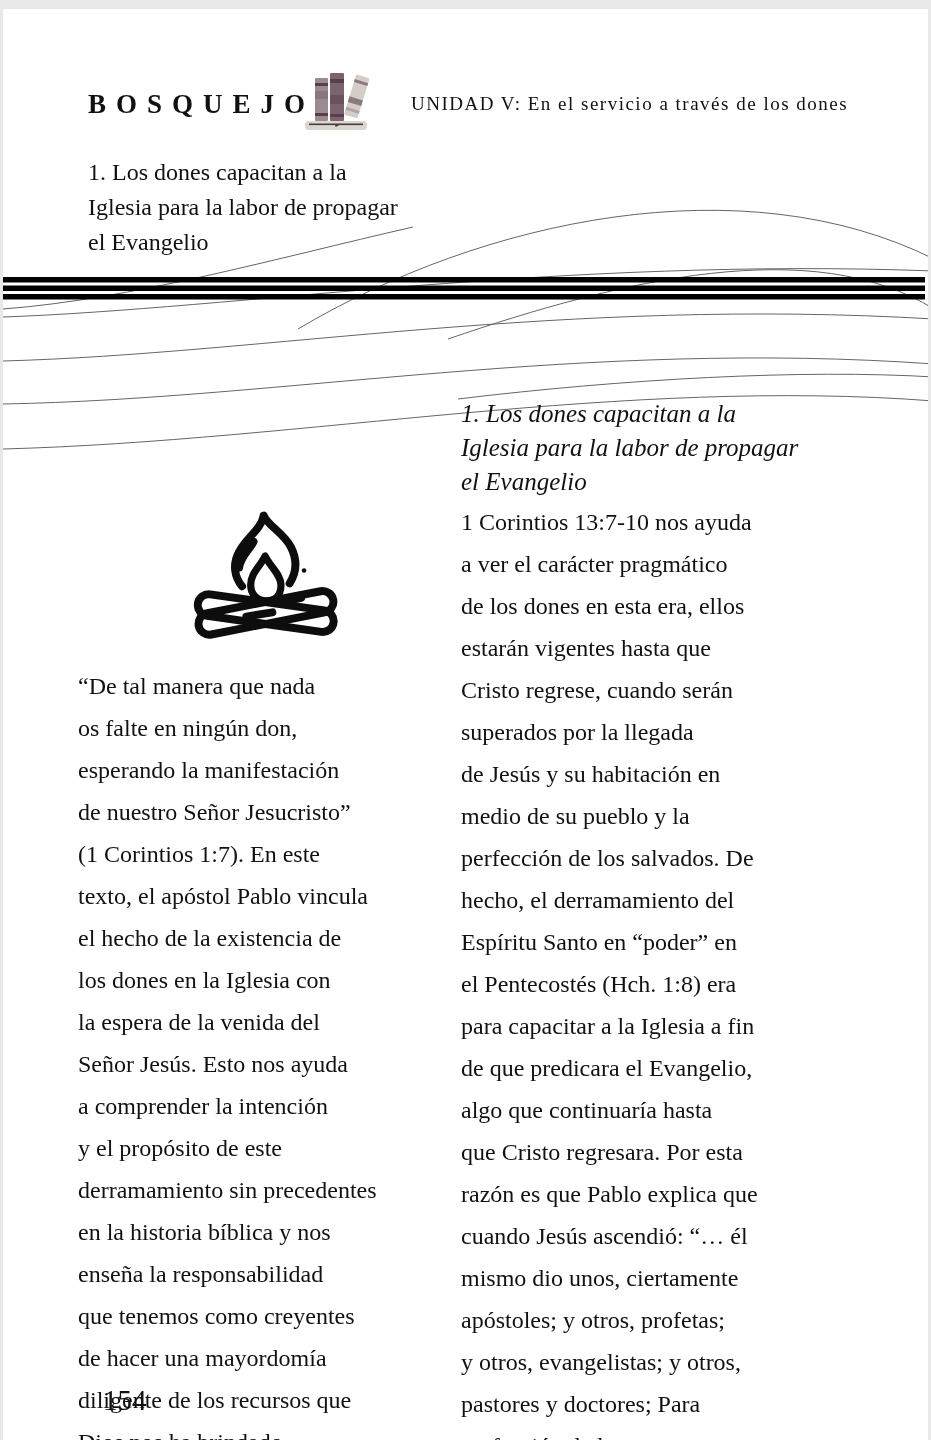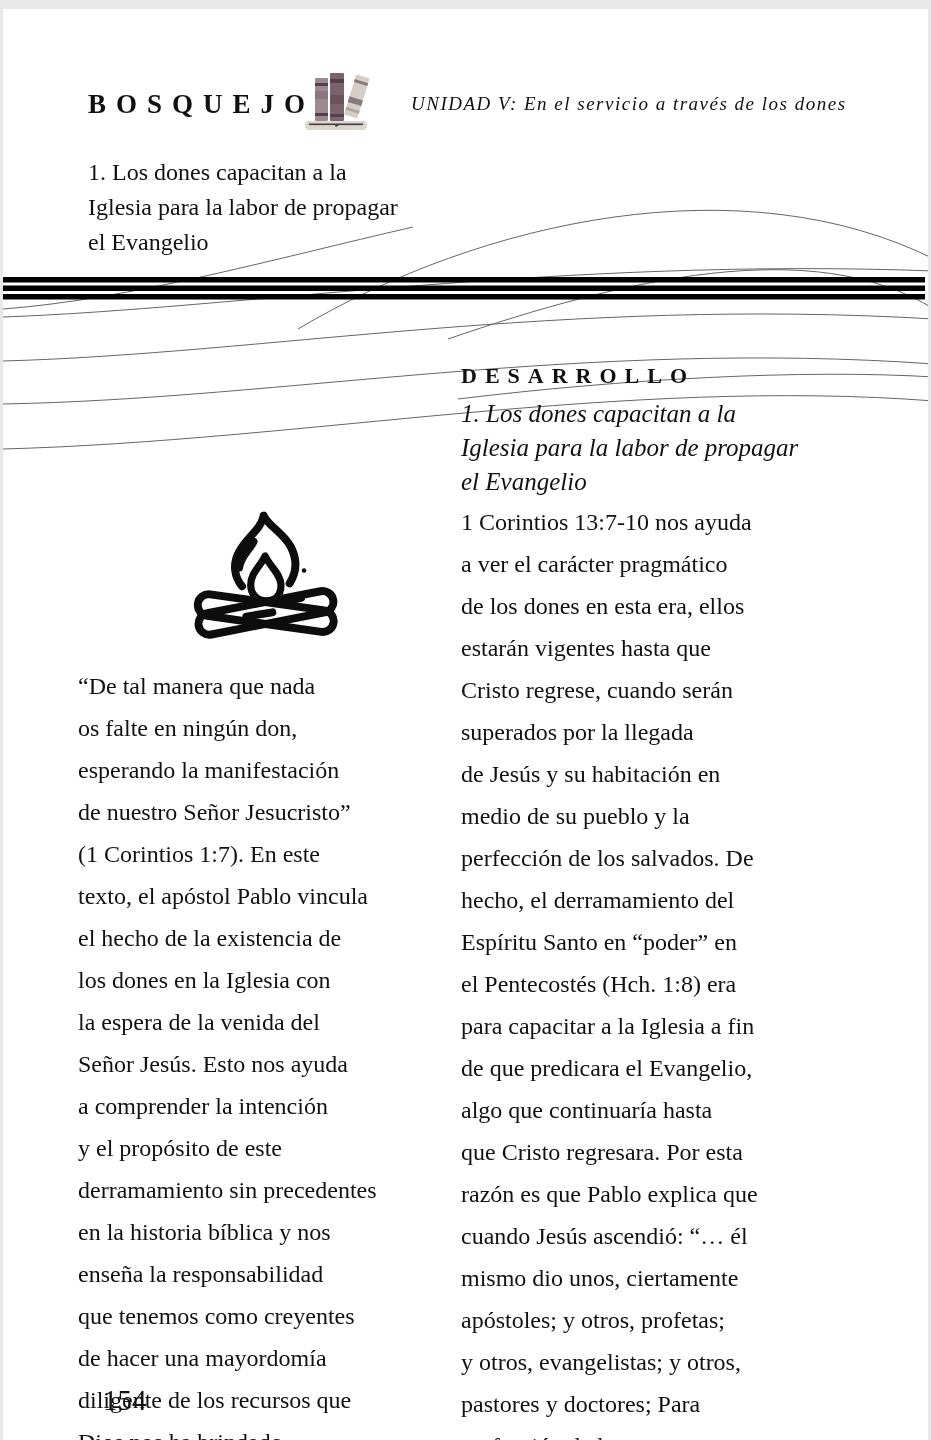--- a/index.html
+++ b/index.html
@@ -9,21 +9,21 @@
   }
   .pre{white-space:pre-line;}
   
   .section-label{
     position:absolute;left:85px;top:80px;
     font-size:27px;font-weight:bold;letter-spacing:10px;
   }
   .books-icon{position:absolute;left:300px;top:62px;}
   .unit-title{
     position:absolute;left:408px;top:84px;
-    font-style:italic;font-size:19px;letter-spacing:1.5px;
+    font-size:19px;letter-spacing:1.5px;
   }
   
   .outline-item{position:absolute;top:146px;font-size:24px;line-height:35px;width:370px;}
   .outline-item.one{left:85px;}
   .outline-item.two{left:460px;}
   
   .deco{position:absolute;left:0;top:150px;width:931px;height:300px;pointer-events:none;}
   
   .kicker{font-weight:bold;font-size:22px;letter-spacing:8px;}
   .intro-kicker{position:absolute;left:85px;top:624px;}
@@ -129,21 +129,20 @@
 a comprender la intención
 y el propósito de este
 derramamiento sin precedentes
 en la historia bíblica y nos
 enseña la responsabilidad
 que tenemos como creyentes
 de hacer una mayordomía
 diligente de los recursos que
 Dios nos ha brindado.</div>
 
-  <div class="kicker des-kicker">DESARROLLO</div>
   <div class="des-subhead pre">1. Los dones capacitan a la
 Iglesia para la labor de propagar
 el Evangelio</div>
   <div class="body-col des-body pre">1 Corintios 13:7-10 nos ayuda
 a ver el carácter pragmático
 de los dones en esta era, ellos
 estarán vigentes hasta que
 Cristo regrese, cuando serán
 superados por la llegada
 de Jesús y su habitación en

